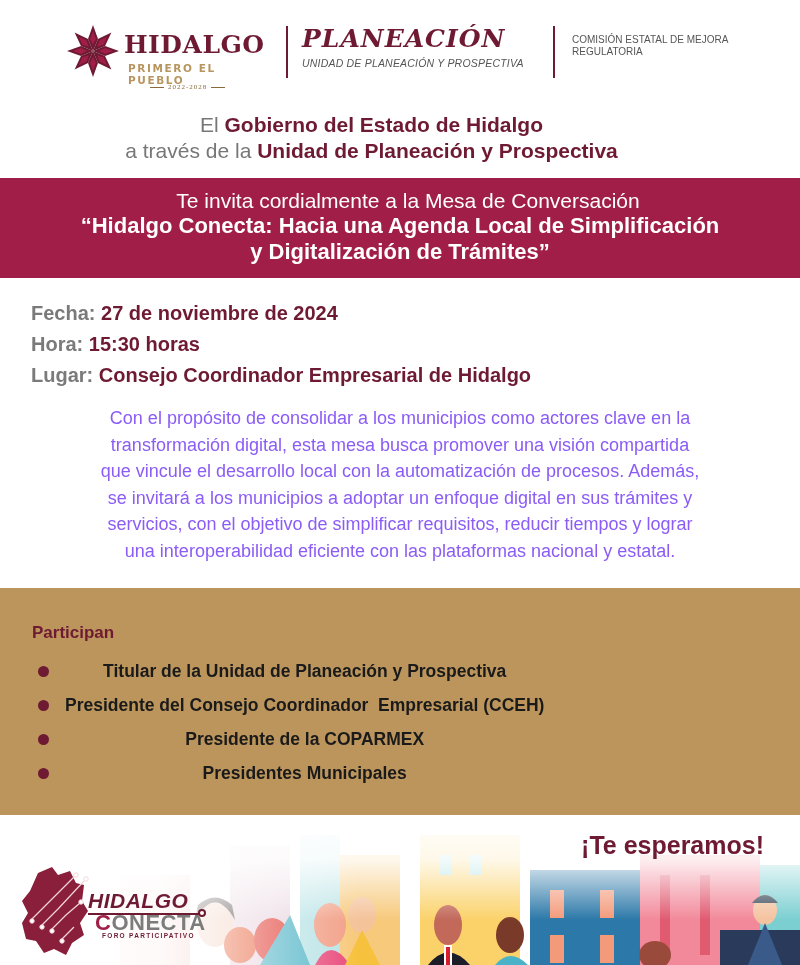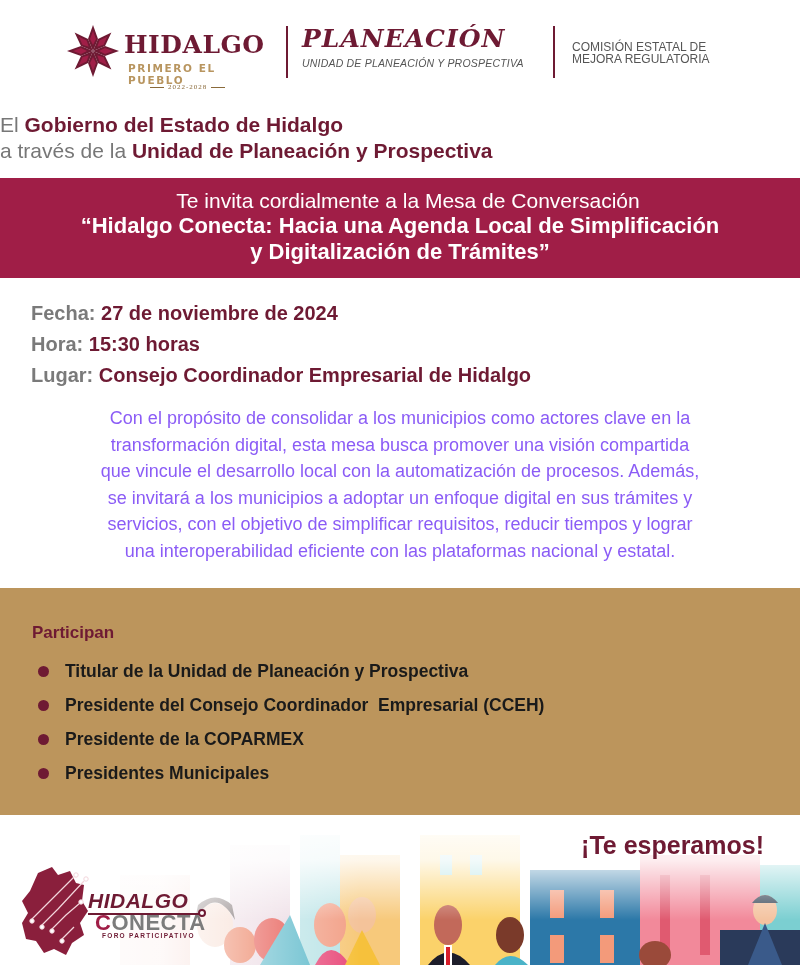--- a/index.html
+++ b/index.html
@@ -18,43 +18,43 @@
     .vdivider { position: absolute; width: 2px; background: #6e1a33; }
     .vd1 { left: 286px; top: 26px; height: 52px; }
     .vd2 { left: 553px; top: 26px; height: 52px; }
 
     .logo-plan { position: absolute; left: 302px; top: 24px; font-style: italic; }
     .plan-word { font-family: "DejaVu Serif", serif; font-weight: bold; font-size: 25px; color: #6e1a33; letter-spacing: 1px; line-height: 30px; }
     .plan-sub { font-family: "Liberation Sans", sans-serif; font-size: 10.5px; color: #555; margin-top: 3px; letter-spacing: 0.2px; }
 
     .logo-coem { position: absolute; left: 572px; top: 24px; }
     .coem-word { font-family: "DejaVu Serif", serif; font-weight: bold; font-size: 25px; color: #6e1a33; letter-spacing: 0.5px; line-height: 30px; }
-    .coem-sub { font-family: "Liberation Sans", sans-serif; font-size: 12px; color: #555; line-height: 12px; margin-top: 17px; width: 180px; }
-
-    
-    .intro { position: absolute; top: 112px; left: 0; width: 743px; font-size: 21px; line-height: 26px; color: #777; }
+    .coem-sub { font-family: "Liberation Sans", sans-serif; font-size: 10px; color: #555; line-height: 12px; margin-top: 10px; width: 180px; }
+
+    
+    .intro { position: absolute; top: 112px; left: 0; width: 743px; text-align: center; font-size: 21px; line-height: 26px; color: #777; }
     .intro .b { color: #6e1a33; font-weight: bold; }
 
     
     .banner { position: absolute; top: 178px; left: 0; width: 800px; height: 100px; background: #a01e47; text-align: center; padding-top: 10px; }
     .banner .invite { color: #ffffff; font-size: 21px; line-height: 25px; margin-left: 16px; }
     .banner .title { color: #ffffff; font-weight: bold; font-size: 22px; line-height: 26px; }
 
     
     .details { position: absolute; top: 298px; left: 31px; font-size: 20px; line-height: 31px; font-weight: bold; }
     .details .lbl { color: #7a7a7a; }
     .details .val { color: #6e1a33; }
 
     .desc { position: absolute; top: 405px; left: 50px; width: 700px; text-align: center; font-size: 18px; line-height: 26.5px; color: #8b5cf6; }
 
     
     .participants { position: absolute; top: 588px; left: 0; width: 800px; height: 227px; background: #bc955c; }
     .part-title { position: absolute; left: 32px; top: 35px; font-size: 17px; font-weight: bold; color: #6e1a33; }
     .part-list { position: absolute; left: 36px; top: 66px; list-style: none; }
-    .part-item { position: relative; padding-left: 29px; font-size: 17.5px; font-weight: bold; color: #1a1a1a; line-height: 34px; }
+    .part-item { position: relative; padding-left: 29px; font-size: 17.5px; font-weight: bold; color: #1a1a1a; line-height: 34px; text-align: center; }
     .bullet { position: absolute; left: 2px; top: 12px; width: 11px; height: 11px; border-radius: 50%; background: #6e1a33; }
 
     
     .footer { position: absolute; top: 815px; left: 0; width: 800px; height: 150px; overflow: hidden; background: #fff; }
     .scene { position: absolute; left: 0; top: 0; width: 800px; height: 150px; }
     .fade { position: absolute; left: 0; top: 0; width: 800px; height: 150px;
       background: linear-gradient(to bottom, rgba(255,255,255,1) 0%, rgba(255,255,255,0.85) 30%, rgba(255,255,255,0) 70%),
                   linear-gradient(to right, rgba(255,255,255,1) 0%, rgba(255,255,255,0.9) 20%, rgba(255,255,255,0) 45%); }
     .cta { position: absolute; right: 36px; top: 16px; font-size: 25px; font-weight: bold; color: #6e1a33; z-index: 3; }
 

